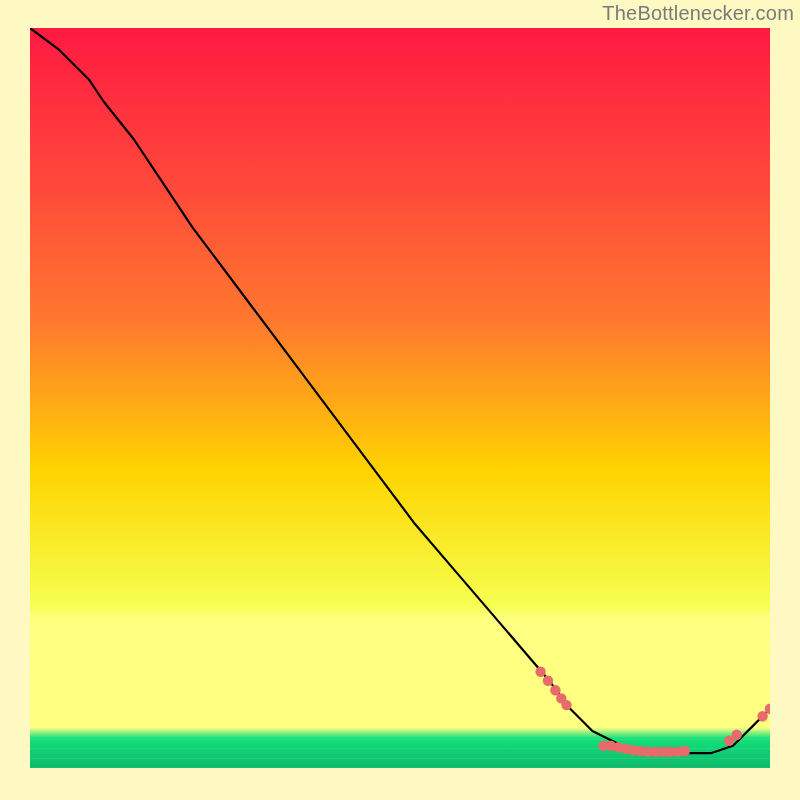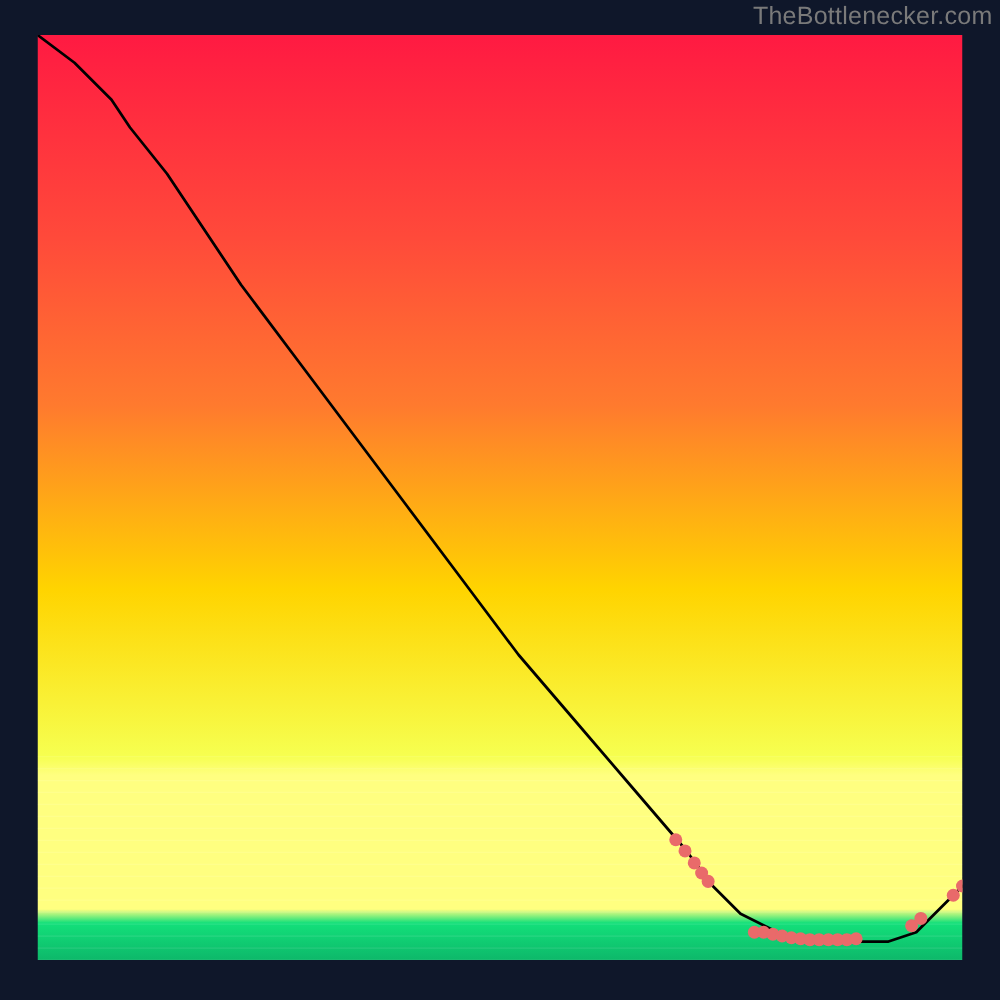--- a/index.html
+++ b/index.html
@@ -8,21 +8,21 @@
     width: 800px;
     height: 800px;
     background: #000;
     overflow: hidden;
     font-family: Arial, Helvetica, sans-serif;
   }
   .wrap {
     position: relative;
     width: 800px;
     height: 800px;
-    background: #0f172a;
+    background: #fef9c3;
   }
   .watermark {
     position: absolute;
     top: 2px;
     right: 6px;
     color: #7a7a7a;
     font-size: 20px;
     font-weight: 400;
     letter-spacing: 0.2px;
     user-select: none;

